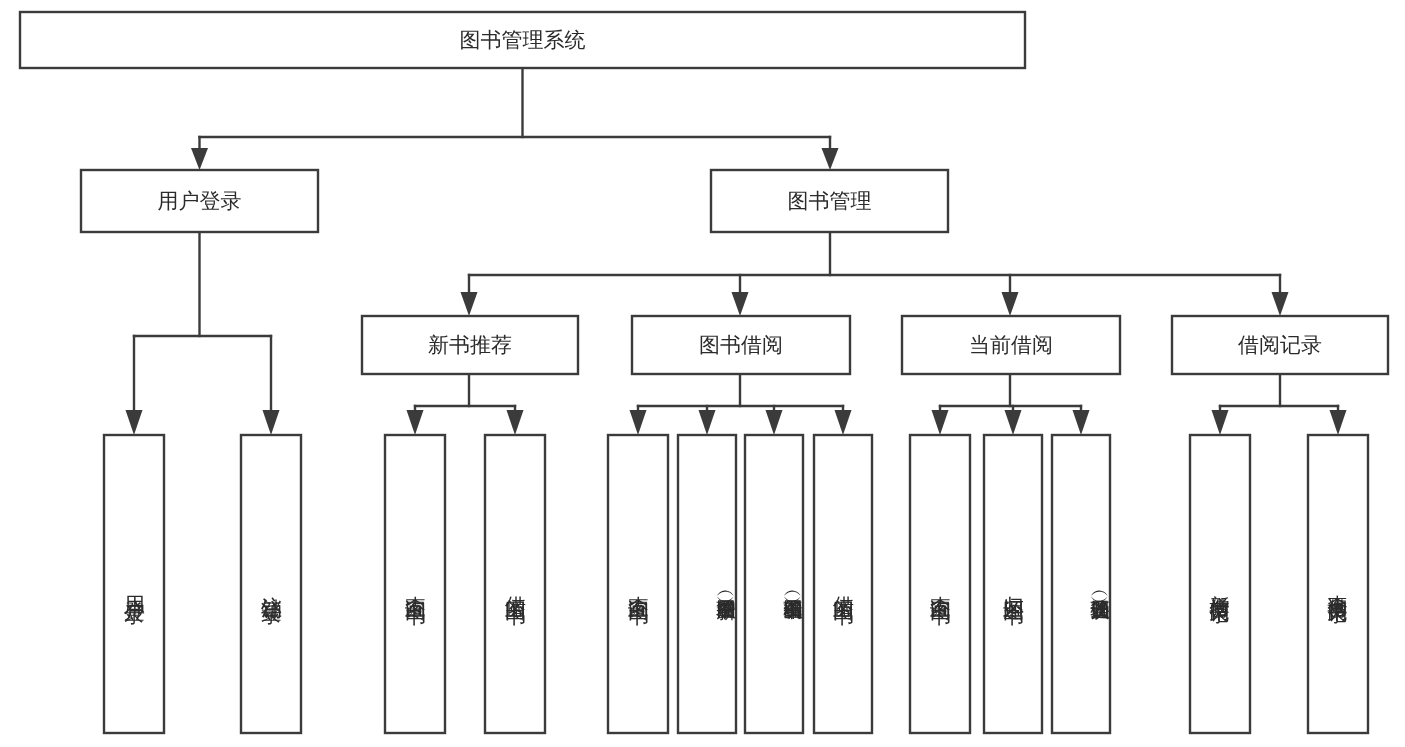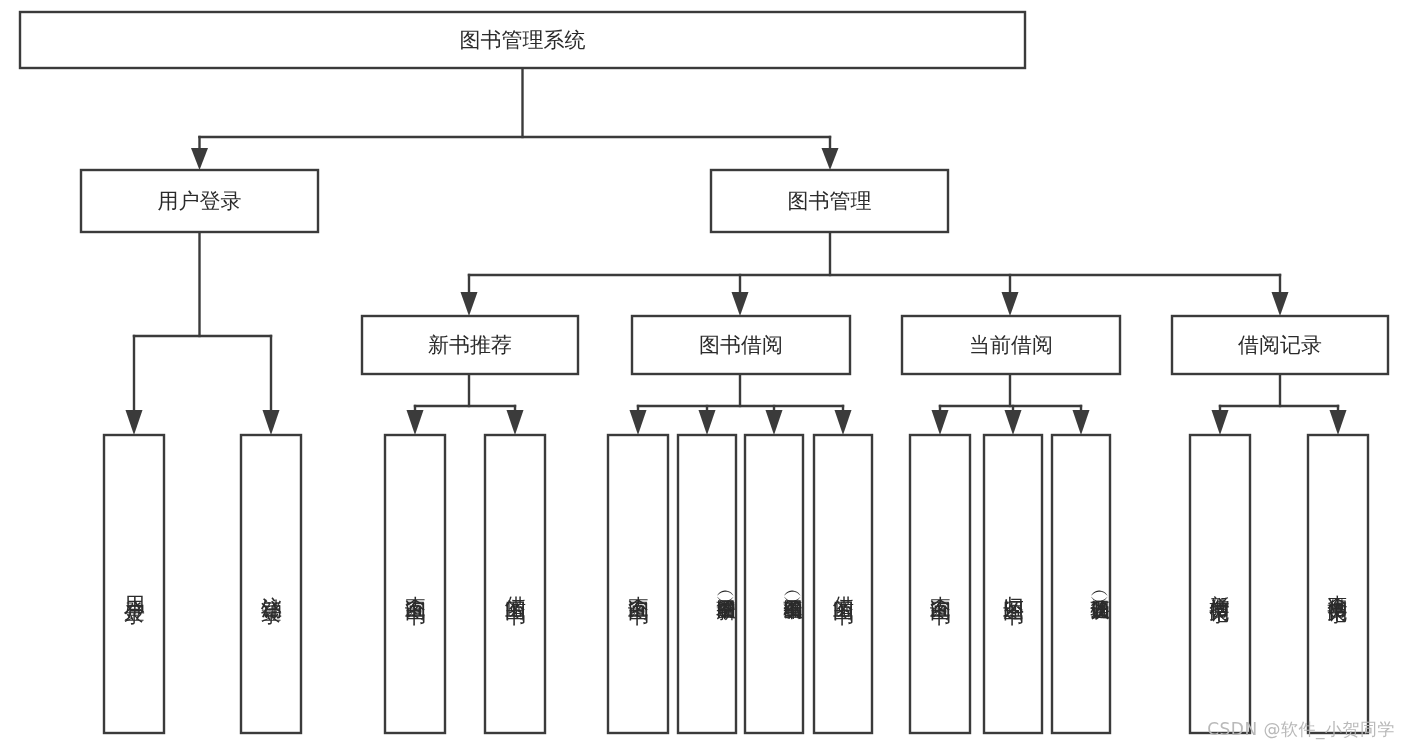--- a/index.html
+++ b/index.html
@@ -224,14 +224,13 @@
         <span>确认归还（管理员）</span>
       </div>
       <div class="leaf-label-wrap" style="left: 1190px; top: 445px; width: 60px; height: 280px; font-size: 20px; letter-spacing: 2px; align-items: center;">
         <span>新增借阅记录</span>
       </div>
       <div class="leaf-label-wrap" style="left: 1308px; top: 445px; width: 60px; height: 280px; font-size: 20px; letter-spacing: 2px; align-items: center;">
         <span>查询借阅记录</span>
       </div>
     </div>
 
-  <div class="watermark">CSDN @软件_小贺同学</div>
 </div>
 
 </body></html>

